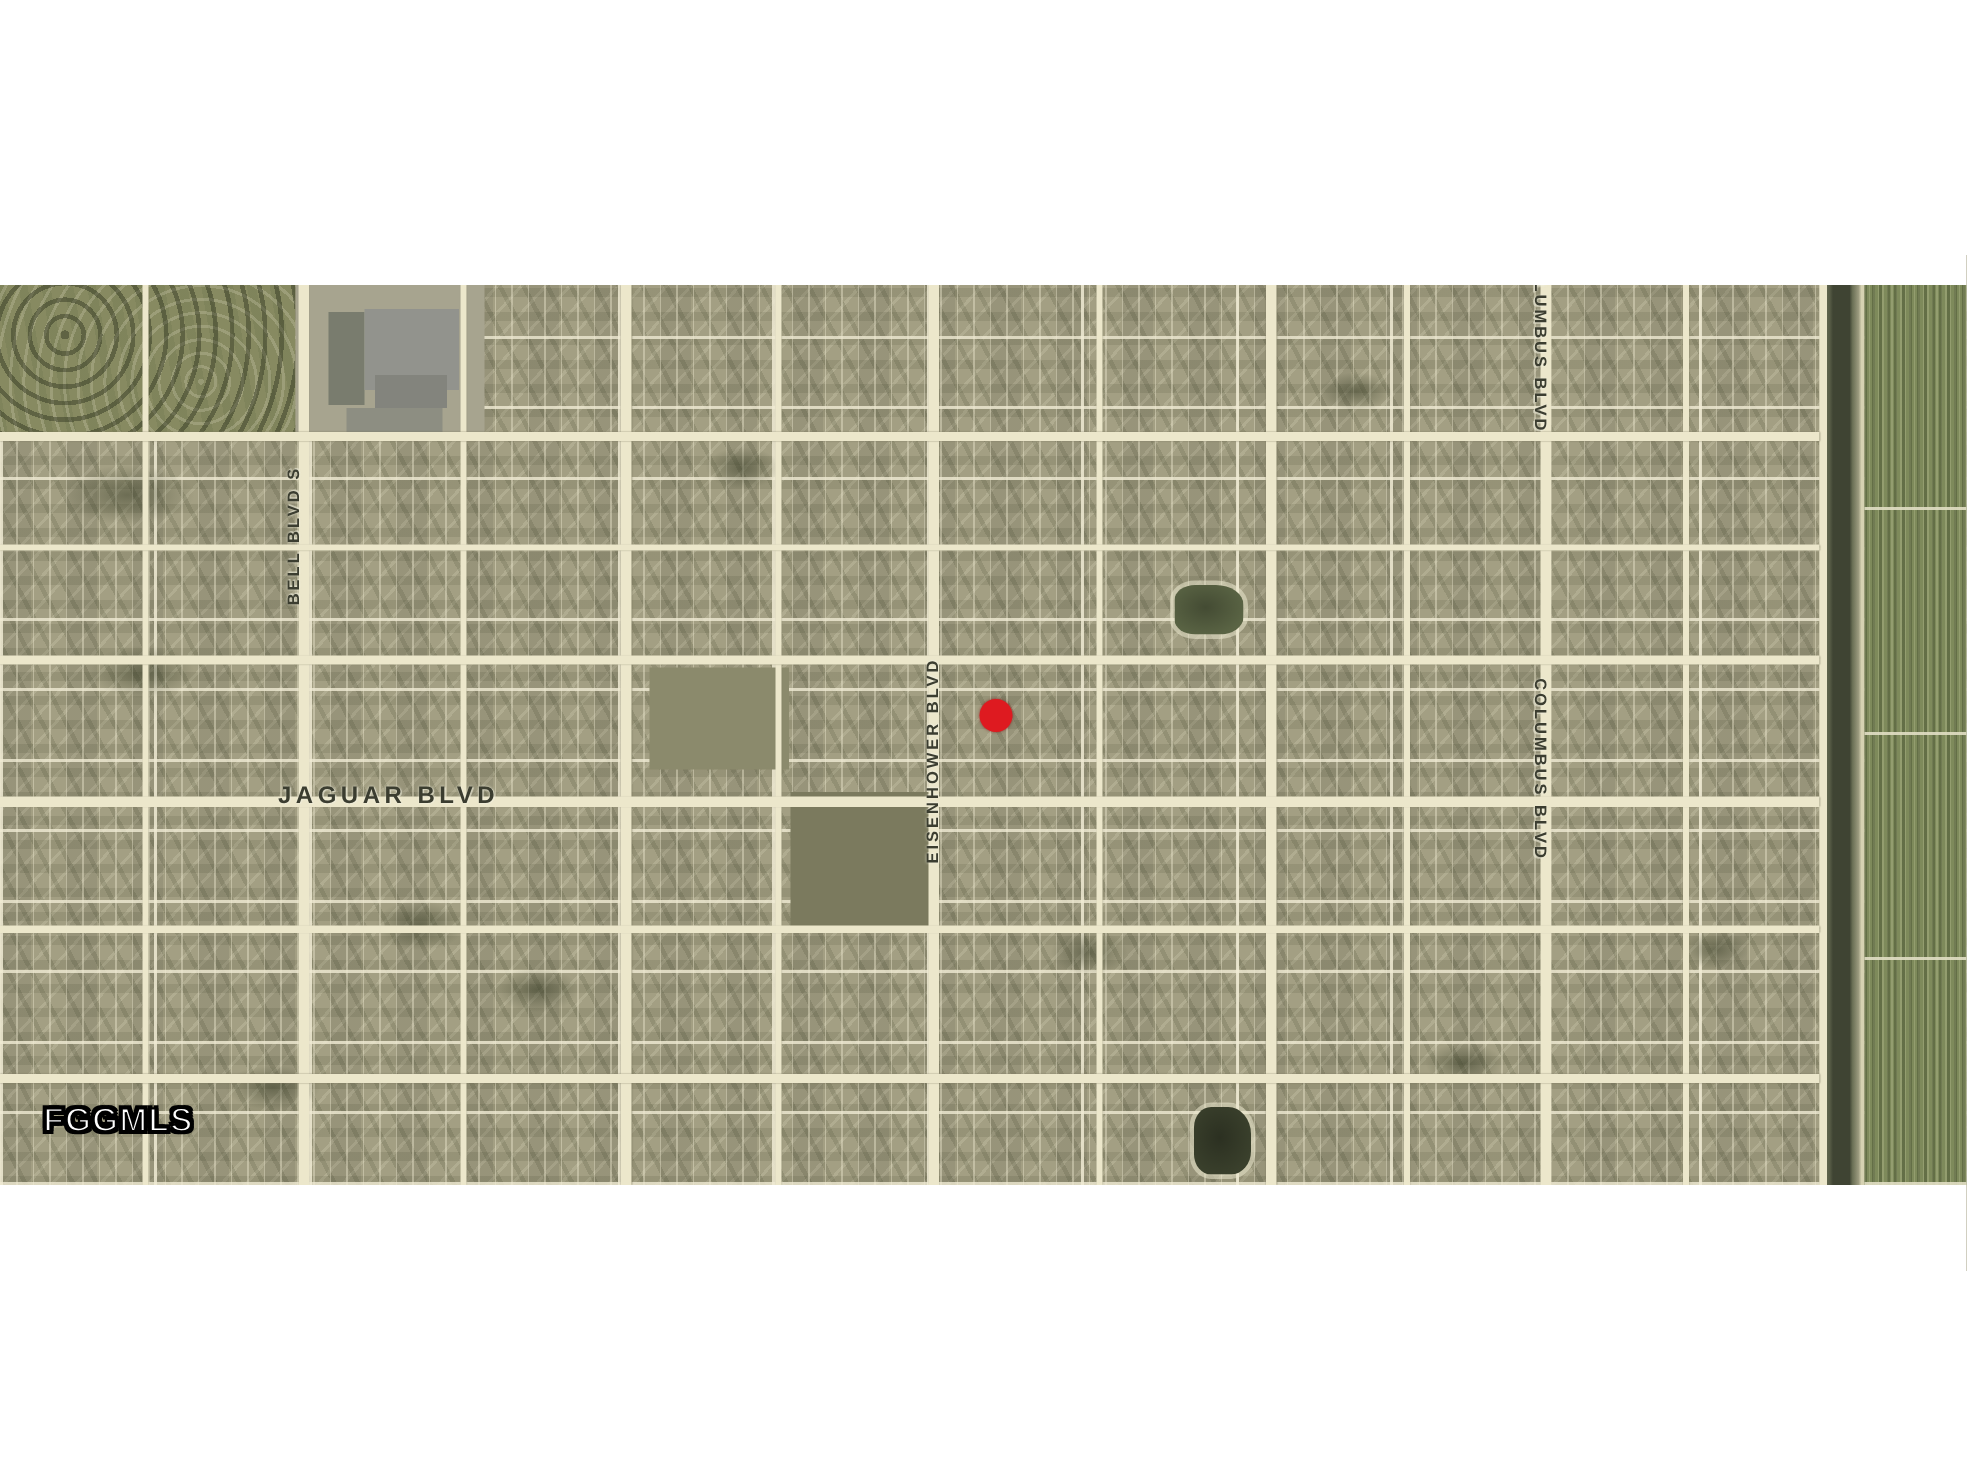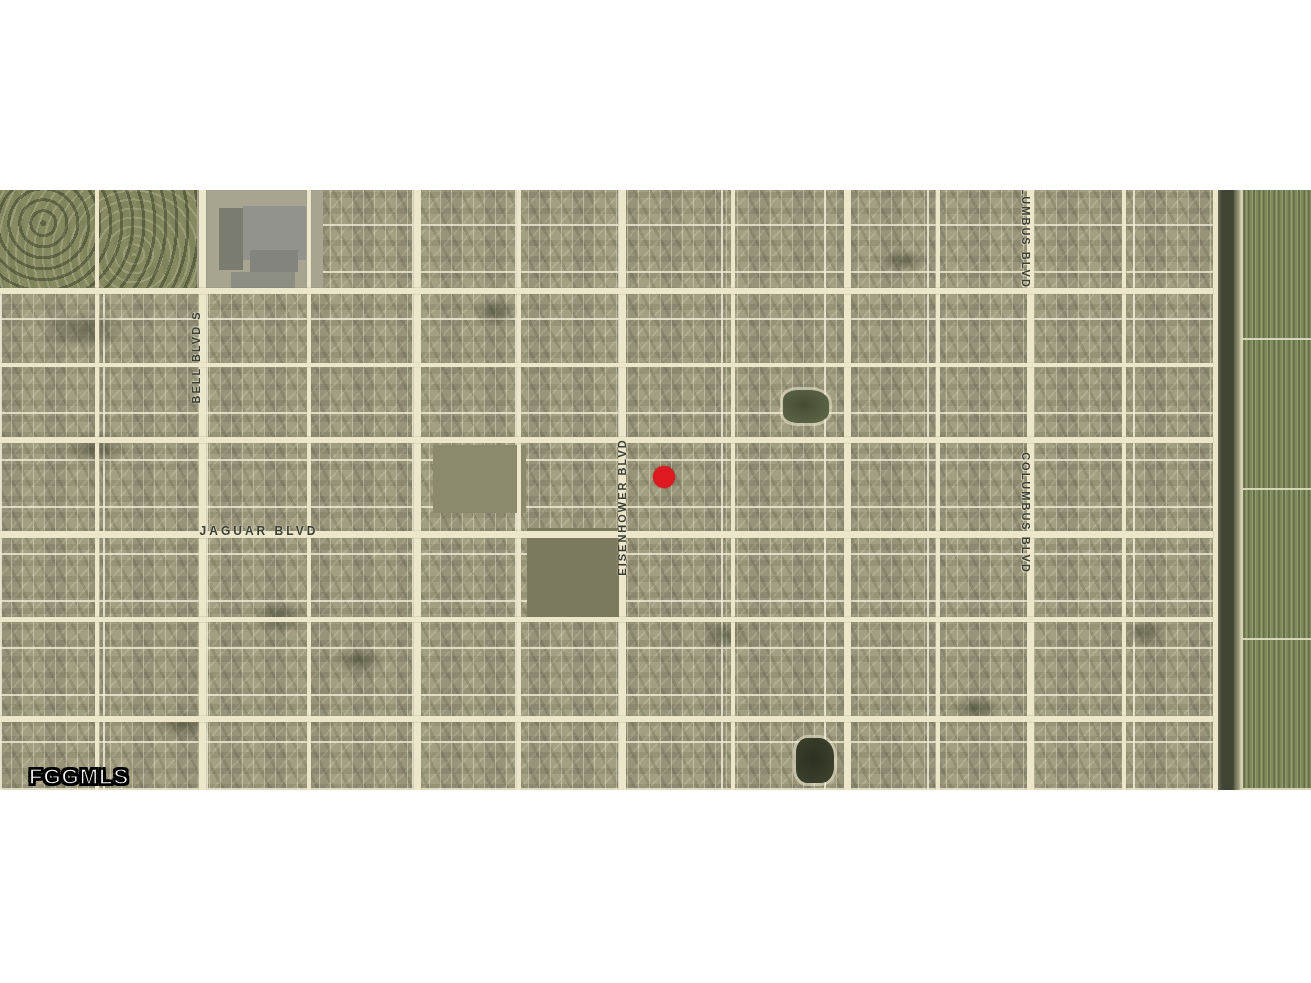--- a/index.html
+++ b/index.html
@@ -61,21 +61,21 @@
   }
   .road-v{position:absolute;top:0;bottom:0;box-shadow:0 0 1px rgba(120,118,90,0.8);}
   .road-h{position:absolute;left:0;box-shadow:0 0 1px rgba(120,118,90,0.8);}
   .street-label{
     position:absolute;
     font-size:11px;font-weight:bold;letter-spacing:2px;
     color:#3b3d30;white-space:nowrap;
     text-shadow:0 0 2px rgba(240,238,220,0.9), 1px 1px 0 rgba(240,238,220,0.5);
     transform:translate(-50%,-50%);
   }
-  .street-label.horizontal{font-size:12px;letter-spacing:3px;}
+  .street-label.horizontal{font-size:16px;letter-spacing:3px;}
   .street-label.vertical-down{
     writing-mode:vertical-rl;transform:translate(-50%,-50%);
   }
   .street-label.vertical-up{
     writing-mode:vertical-rl;transform:translate(-50%,-50%) rotate(180deg);
   }
   .marker{
     position:absolute;border-radius:50%;
     transform:translate(-50%,-50%);
     box-shadow:0 0 2px rgba(130,15,15,0.7);
@@ -139,14 +139,14 @@
       <div class="road-h" style="top: 526px; height: 6px; width: 1213px; background: rgb(236, 231, 203);"></div>
     </div>
   <div id="labels-layer">
       <div class="street-label vertical-up" style="left: 196px; top: 167px; color: rgb(59, 61, 48);">BELL BLVD S</div>
       <div class="street-label horizontal" style="left: 259px; top: 341px; color: rgb(59, 61, 48);">JAGUAR BLVD</div>
       <div class="street-label vertical-up" style="left: 622px; top: 317px; color: rgb(59, 61, 48);">EISENHOWER BLVD</div>
       <div class="street-label vertical-down" style="left: 1026px; top: 38px; color: rgb(59, 61, 48);">COLUMBUS BLVD</div>
       <div class="street-label vertical-down" style="left: 1026px; top: 323px; color: rgb(59, 61, 48);">COLUMBUS BLVD</div>
     </div>
   <div class="marker" id="marker" style="left: 664px; top: 287px; width: 22px; height: 22px; background: rgb(222, 26, 32);"></div>
-  <div class="watermark" id="watermark" style="left: 5px; top: 574px; padding-left: 24px;">FGGMLS</div>
+  <div class="watermark" id="watermark" style="left: 5px; top: 544px; padding-left: 24px;">FGGMLS</div>
 </div>
 
 </body></html>

